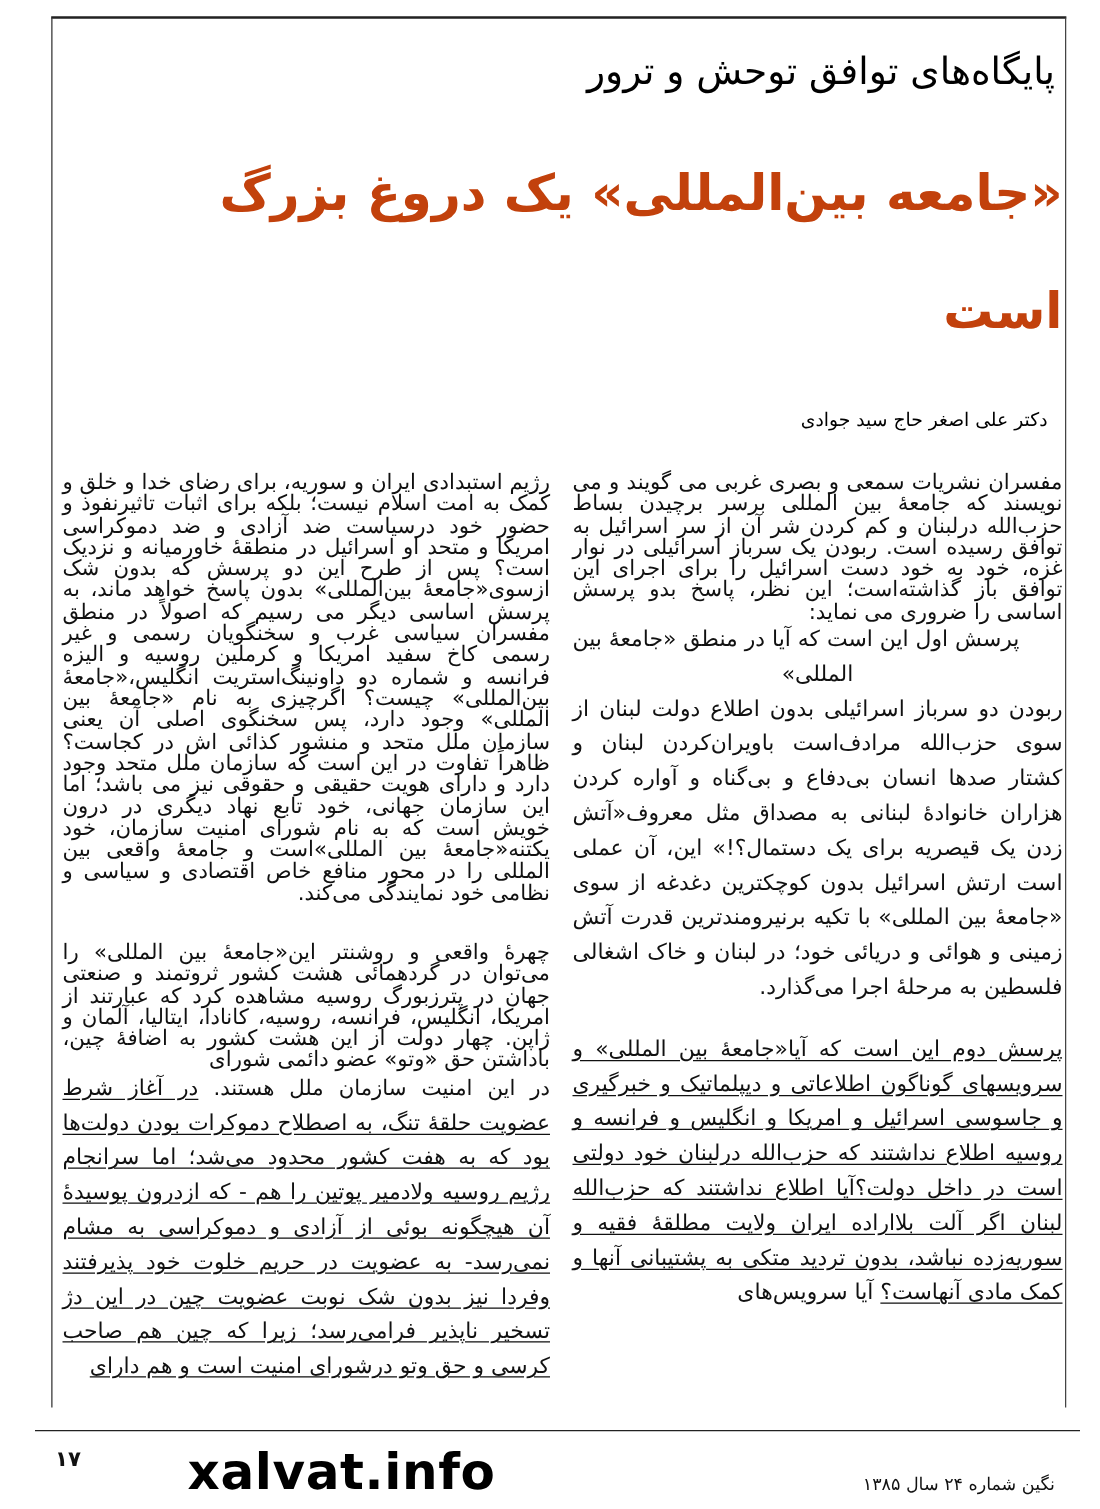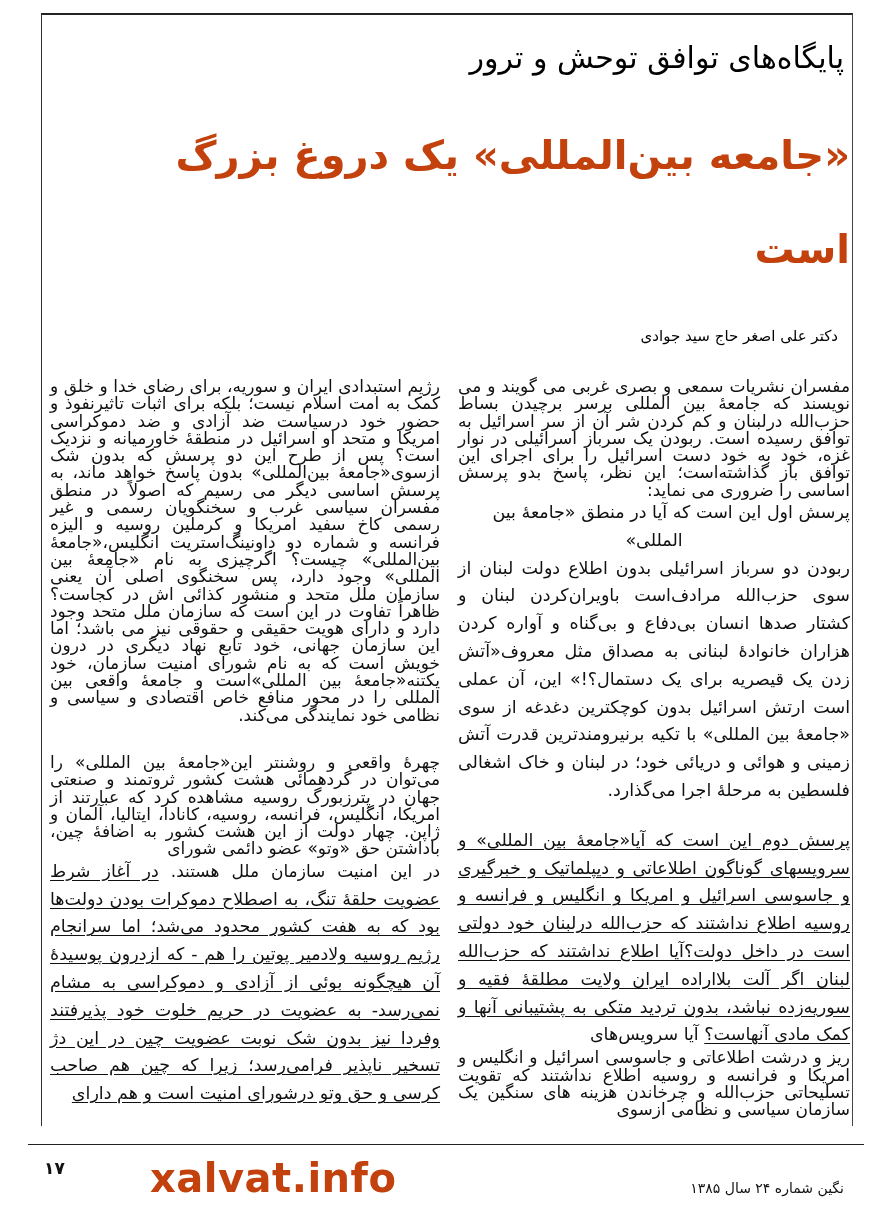--- a/index.html
+++ b/index.html
@@ -8,43 +8,42 @@
   .kicker { position:absolute; right:36px; top:40px; direction:rtl; font-family:"DejaVu Sans", sans-serif; font-size:30px; font-weight:normal; color:#000; white-space:nowrap; letter-spacing:0.5px; }
   .headline { position:absolute; right:30px; top:108px; width:760px; direction:rtl; text-align:right; font-family:"DejaVu Sans", sans-serif; font-weight:bold; font-size:40px; line-height:94px; color:#c2410c; }
   .author { position:absolute; right:42px; top:327px; direction:rtl; font-size:15px; color:#000; white-space:nowrap; }
   .col { position:absolute; direction:rtl; text-align:justify; text-align-last:right; }
   .col-right { right:30px; top:378px; width:392px; }
   .col-left { right:440px; top:378px; width:390px; }
   p { margin:0; }
   .small { font-size:17px; line-height:17.3px; }
   .large { font-size:17.5px; line-height:27.8px; }
   .ul { text-decoration:underline; text-underline-offset:3px; }
-  .center { text-align:right; text-align-last:center; }
+  .center { text-align:left; text-align-last:center; }
   .gap { height:22px; }
   .footer-line { position:absolute; left:28px; top:1144px; width:836px; height:0; border-top:1.5px solid #222; }
   .page-num { position:absolute; left:44px; top:1158px; font-size:17px; font-weight:bold; }
-  .watermark { position:absolute; left:150px; top:1155px; font-family:"DejaVu Sans", sans-serif; font-size:40px; font-weight:bold; color:#c2410c; letter-spacing:0.5px; }
+  .watermark { position:absolute; left:150px; top:1155px; font-family:"DejaVu Sans", sans-serif; font-size:40px; font-weight:bold; color:#000000; letter-spacing:0.5px; }
   .issue { position:absolute; right:36px; top:1180px; direction:rtl; font-size:14px; white-space:nowrap;margin-left:29px; }
 </style>
 </head>
 <body>
 
 <div class="frame"></div>
 
 <div class="kicker">پایگاه‌های توافق توحش و ترور</div>
 <h1 class="headline" style="margin:0">«جامعه بین‌المللی» یک دروغ بزرگ است</h1>
 <div class="author">دکتر علی اصغر حاج سید جوادی</div>
 
 <div class="col col-right">
   <p class="small">مفسران نشریات سمعی و بصری غربی می گویند و می نویسند که جامعهٔ بین المللی برسر برچیدن بساط حزب‌الله درلبنان و کم کردن شر آن از سر اسرائیل به توافق رسیده است. ربودن یک سرباز اسرائیلی در نوار غزه، خود به خود دست اسرائیل را برای اجرای این توافق باز گذاشته‌است؛ این نظر، پاسخ بدو پرسش اساسی را ضروری می نماید:</p>
   <p class="large center">پرسش اول این است که آیا در منطق «جامعهٔ بین المللی»</p>
   <p class="large">ربودن دو سرباز اسرائیلی بدون اطلاع دولت لبنان از سوی حزب‌الله مرادف‌است باویران‌کردن لبنان و کشتار صدها انسان بی‌دفاع و بی‌گناه و آواره کردن هزاران خانوادهٔ لبنانی به مصداق مثل معروف«آتش زدن یک قیصریه برای یک دستمال؟!» این، آن عملی است ارتش اسرائیل بدون کوچکترین دغدغه از سوی «جامعهٔ بین المللی» با تکیه برنیرومندترین قدرت آتش زمینی و هوائی و دریائی خود؛ در لبنان و خاک اشغالی فلسطین به مرحلهٔ اجرا می‌گذارد.</p>
   <div class="gap"></div>
   <p class="large"><span class="ul">پرسش دوم این است که آیا«جامعهٔ بین المللی» و سرویسهای گوناگون اطلاعاتی و دیپلماتیک و خبرگیری و جاسوسی اسرائیل و امریکا و انگلیس و فرانسه و روسیه اطلاع نداشتند که حزب‌الله درلبنان خود دولتی است در داخل دولت؟آیا اطلاع نداشتند که حزب‌الله لبنان اگر آلت بلااراده ایران ولایت مطلقهٔ فقیه و سوریه‌زده نباشد، بدون تردید متکی به پشتیبانی آنها و کمک مادی آنهاست؟</span> <span>آیا سرویس‌های</span></p>
-  <p class="small">ریز و درشت اطلاعاتی و جاسوسی اسرائیل و انگلیس و امریکا و فرانسه و روسیه اطلاع نداشتند که تقویت تسلیحاتی حزب‌الله و چرخاندن هزینه های سنگین یک سازمان سیاسی و نظامی ازسوی</p>
 </div>
 
 <div class="col col-left">
   <p class="small">رژیم استبدادی ایران و سوریه، برای رضای خدا و خلق و کمک به امت اسلام نیست؛ بلکه برای اثبات تاثیرنفوذ و حضور خود درسیاست ضد آزادی و ضد دموکراسی امریکا و متحد او اسرائیل در منطقهٔ خاورمیانه و نزدیک است؟ پس از طرح این دو پرسش که بدون شک ازسوی«جامعهٔ بین‌المللی» بدون پاسخ خواهد ماند، به پرسش اساسی دیگر می رسیم که اصولاً در منطق مفسران سیاسی غرب و سخنگویان رسمی و غیر رسمی کاخ سفید امریکا و کرملین روسیه و الیزه فرانسه و شماره دو داونینگ‌استریت انگلیس،«جامعهٔ بین‌المللی» چیست؟ اگرچیزی به نام «جامعهٔ بین المللی» وجود دارد، پس سخنگوی اصلی آن یعنی سازمان ملل متحد و منشور کذائی اش در کجاست؟ ظاهراً تفاوت در این است که سازمان ملل متحد وجود دارد و دارای هویت حقیقی و حقوقی نیز می باشد؛ اما این سازمان جهانی، خود تابع نهاد دیگری در درون خویش است که به نام شورای امنیت سازمان، خود یکتنه«جامعهٔ بین المللی»است و جامعهٔ واقعی بین المللی را در محور منافع خاص اقتصادی و سیاسی و نظامی خود نمایندگی می‌کند.</p>
   <div class="gap" style="height:30px"></div>
   <p class="small">چهرهٔ واقعی و روشنتر این«جامعهٔ بین المللی» را می‌توان در گردهمائی هشت کشور ثروتمند و صنعتی جهان در پترزبورگ روسیه مشاهده کرد که عبارتند از امریکا، انگلیس، فرانسه، روسیه، کانادا، ایتالیا، آلمان و ژاپن. چهار دولت از این هشت کشور به اضافهٔ چین، باداشتن حق «وتو» عضو دائمی شورای</p>
   <p class="large"><span class="small">در این امنیت سازمان ملل هستند.</span> <span class="ul">در آغاز شرط عضویت حلقهٔ تنگ، به اصطلاح دموکرات بودن دولت‌ها بود که به هفت کشور محدود می‌شد؛ اما سرانجام رژیم روسیه ولادمیر پوتین را هم - که ازدرون پوسیدهٔ آن هیچگونه بوئی از آزادی و دموکراسی به مشام نمی‌رسد- به عضویت در حریم خلوت خود پذیرفتند وفردا نیز بدون شک نوبت عضویت چین در این دژ تسخیر ناپذیر فرامی‌رسد؛ زیرا که چین هم صاحب کرسی و حق وتو درشورای امنیت است و هم دارای</span></p>
 </div>
 
 <div class="footer-line"></div>

